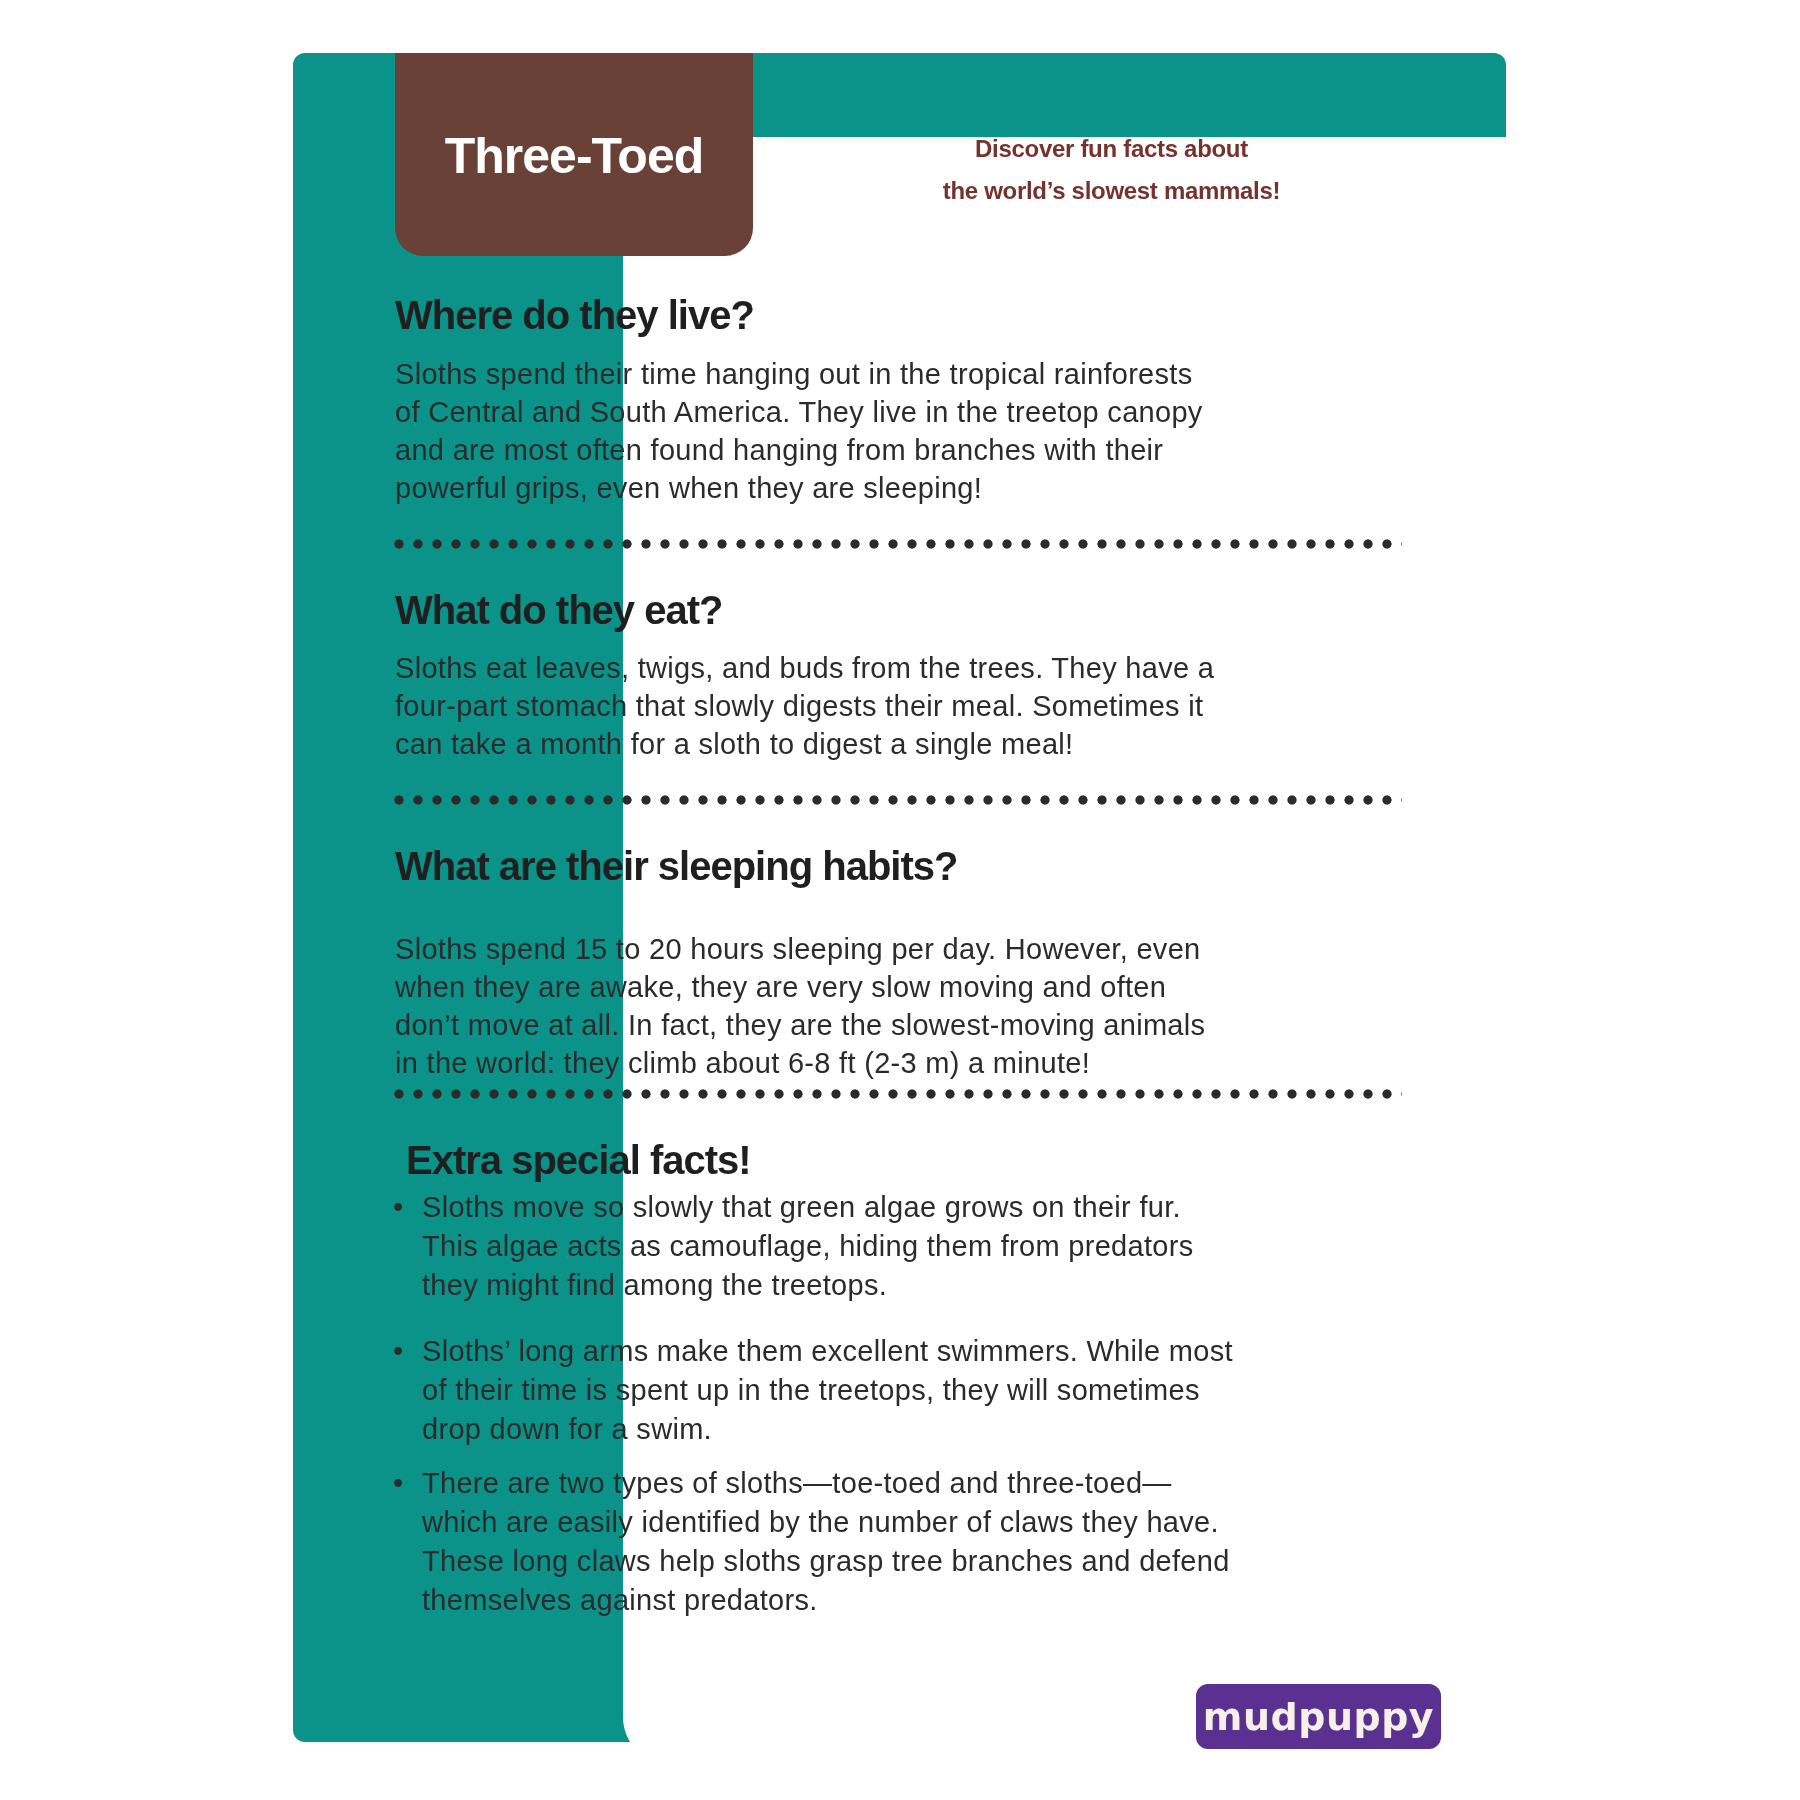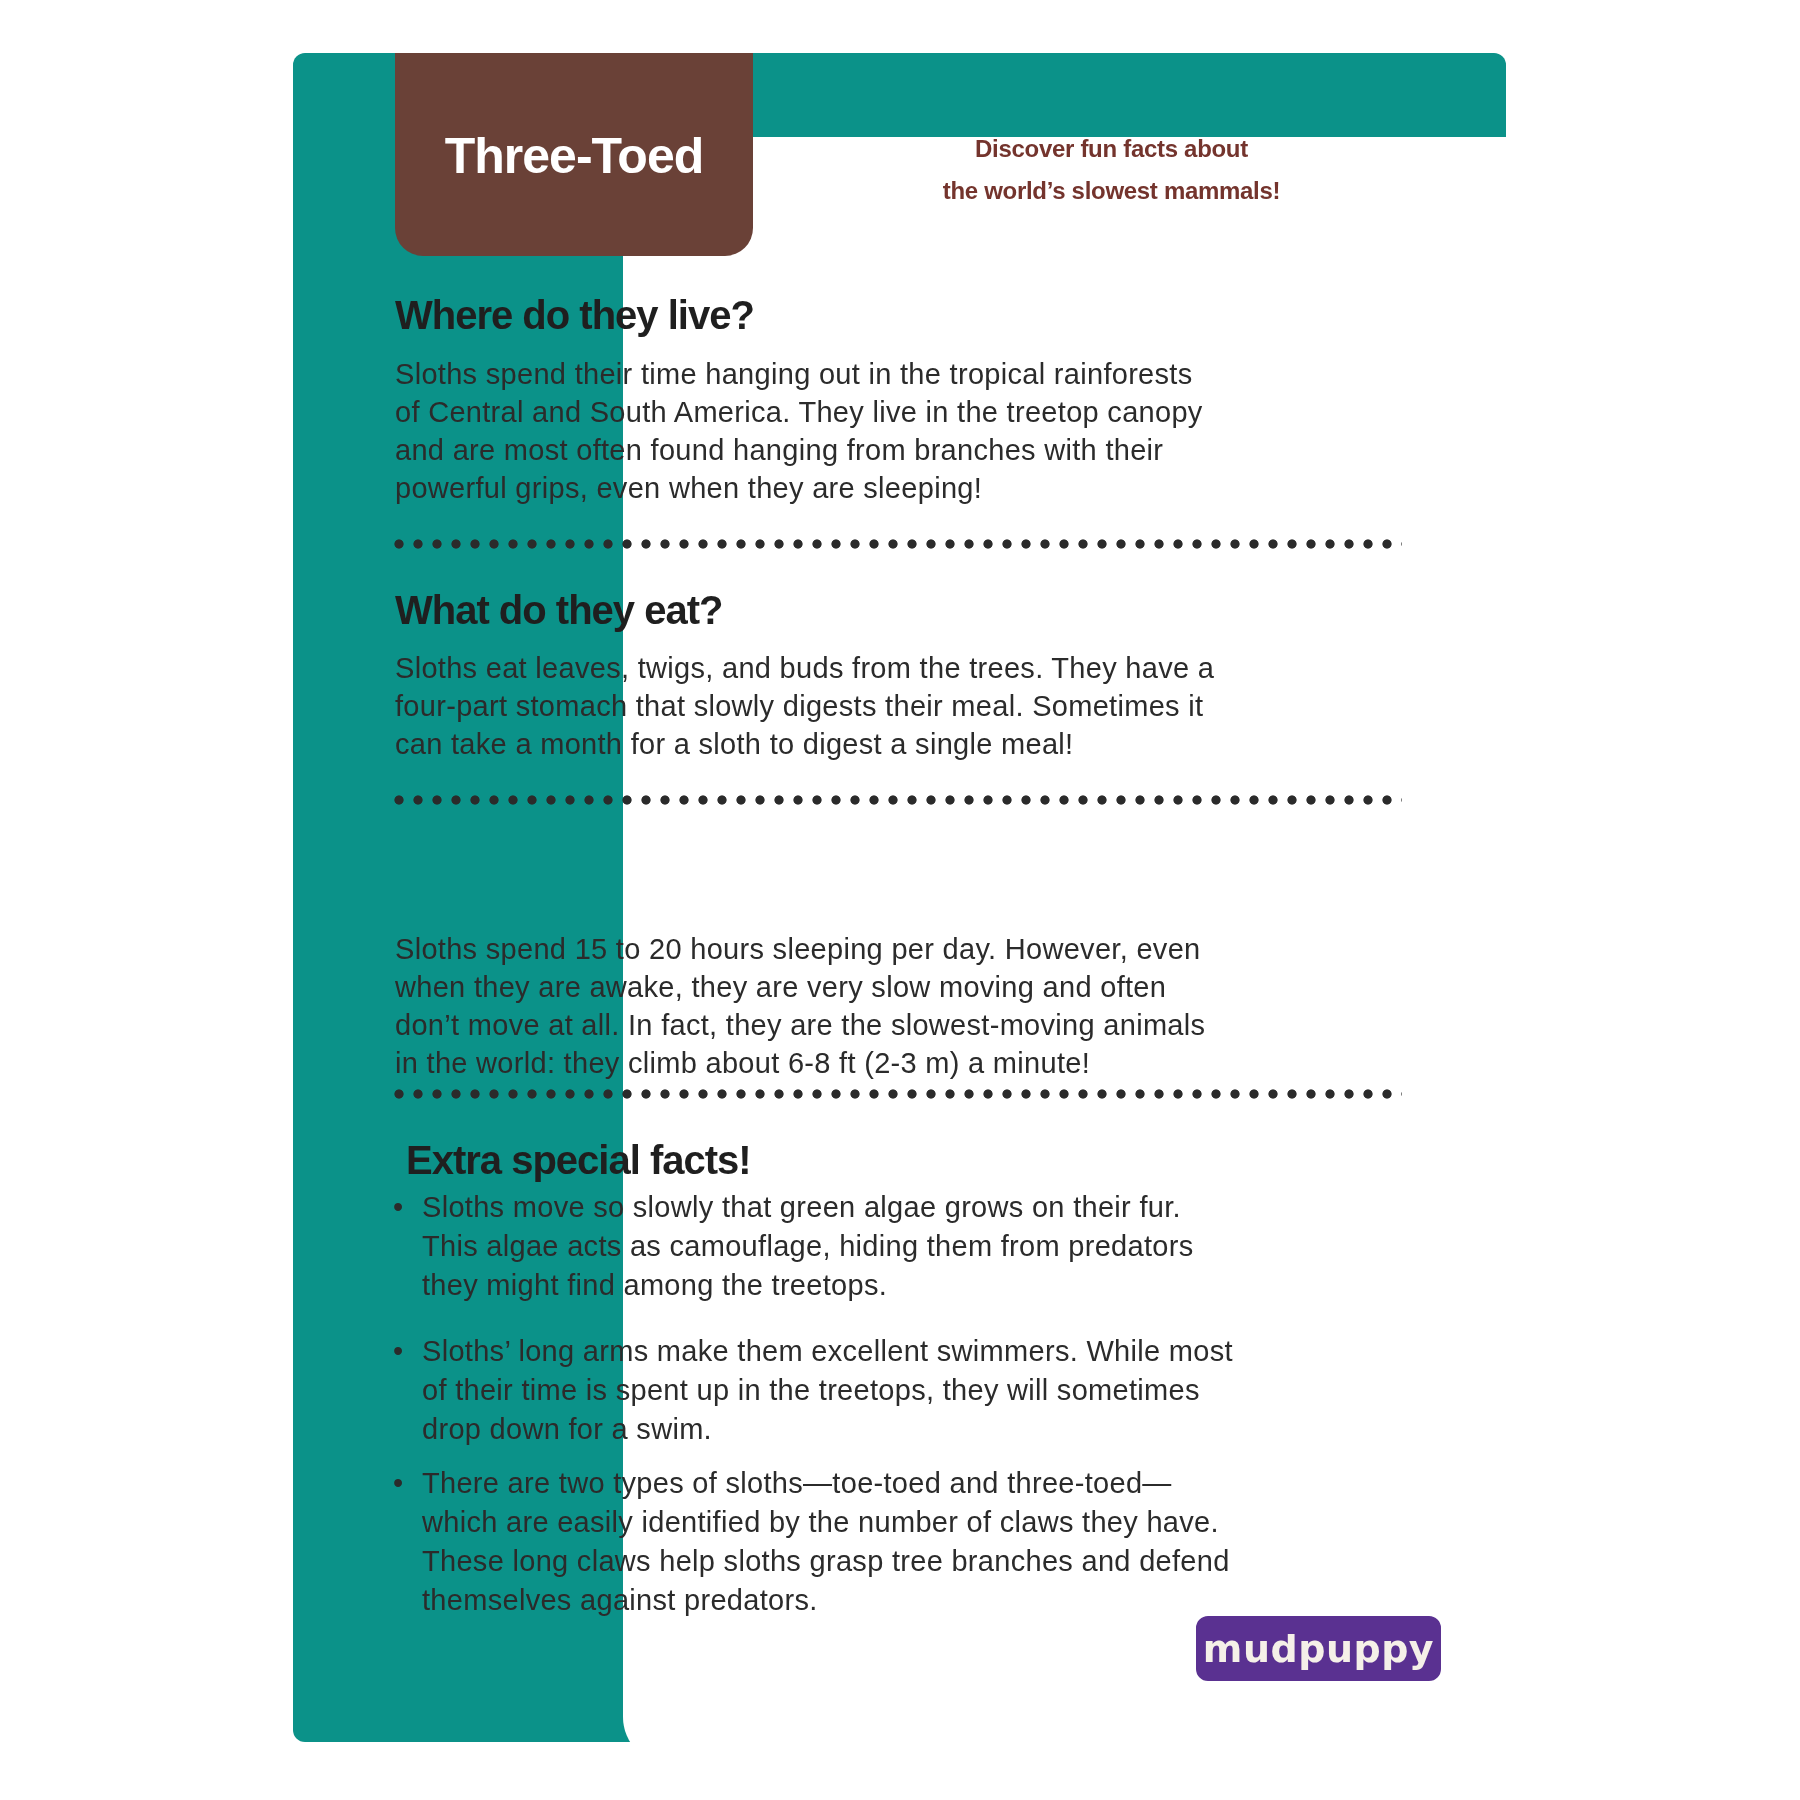--- a/index.html
+++ b/index.html
@@ -55,21 +55,21 @@
     display:flex;align-items:flex-start;
   }
   .bullet-dot{
     flex:0 0 29px;color:#2b2b2b;font-size:29px;line-height:39px;
   }
   .bullet-text{
     flex:1 1 auto;color:#2b2b2b;font-size:29px;font-weight:400;line-height:39px;
     letter-spacing:0.3px;white-space:pre-line;
   }
   .logo{
-    position:absolute;left:1192px;top:1612px;width:253px;height:73px;
+    position:absolute;left:1192px;top:1680px;width:253px;height:73px;
     background:#5a3191;border:4px solid #ffffff;border-radius:16px;
     box-sizing:border-box;display:flex;align-items:center;justify-content:center;
   }
   .logo-text{
     color:#f5f0e8;font-family:"DejaVu Sans", sans-serif;
     font-size:38px;font-weight:700;letter-spacing:0.5px;
   }
   
   #h1{top:293px;} #p1{top:355px;}
   #sep1{top:539px;}
@@ -104,20 +104,21 @@
 
   <div id="sep1" class="divider"></div>
 
   <div id="h2" class="sec-heading">What do they eat?</div>
   <div id="p2" class="sec-body">Sloths eat leaves, twigs, and buds from the trees. They have a
 four-part stomach that slowly digests their meal. Sometimes it
 can take a month for a sloth to digest a single meal!</div>
 
   <div id="sep2" class="divider"></div>
 
+  <div id="h3" class="sec-heading">What are their sleeping habits?</div>
   <div id="p3" class="sec-body">Sloths spend 15 to 20 hours sleeping per day. However, even
 when they are awake, they are very slow moving and often
 don’t move at all. In fact, they are the slowest-moving animals
 in the world: they climb about 6-8 ft (2-3 m) a minute!</div>
 
   <div id="sep3" class="divider"></div>
 
   <div id="h4" class="sec-heading">Extra special facts!</div>
 
   <div id="b1" class="bullet-item">

